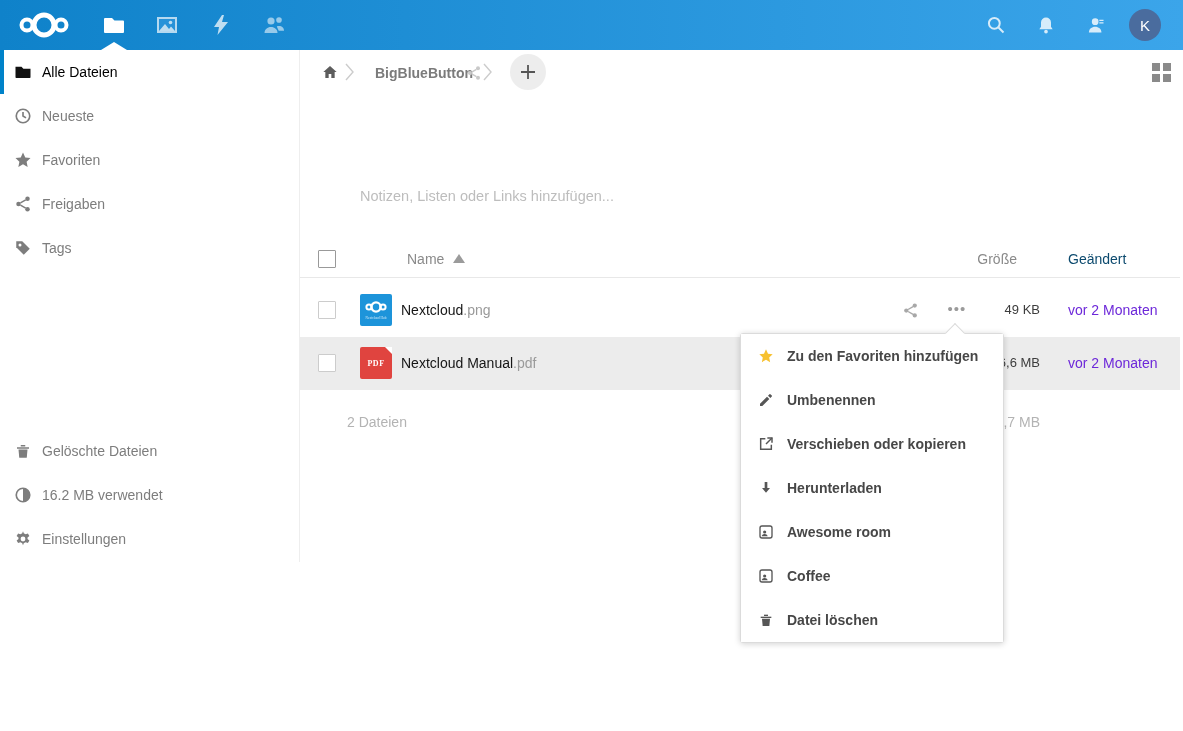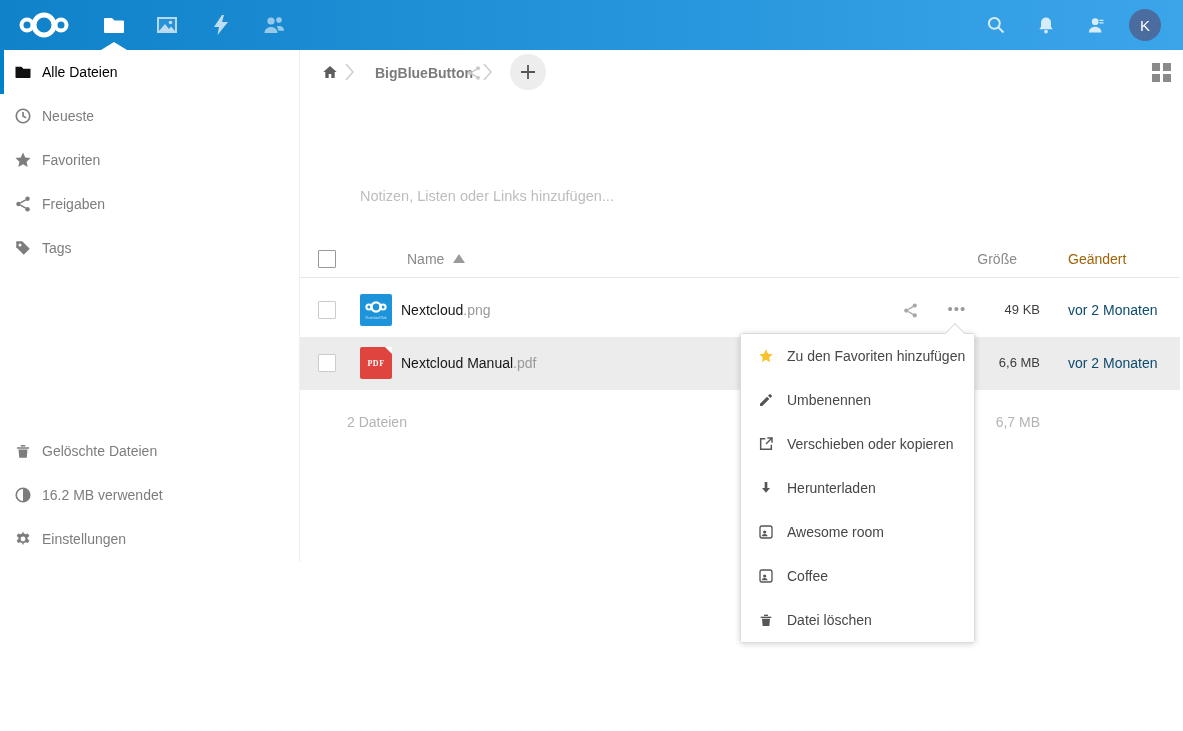--- a/index.html
+++ b/index.html
@@ -65,52 +65,52 @@
   .thead { position:absolute; left:0; top:191px; width:880px; height:37px;
     border-bottom:1px solid #e8e8e8; }
   .cb { width:18px; height:18px; border:1px solid #999; border-radius:1px; background:#fff; cursor:pointer; }
   .cb.light { border-color:#ccc; }
   .thead .cb { position:absolute; left:18px; top:9px; }
   .col-name { position:absolute; left:107px; top:10px; font-size:14px; color:#8a8a8a; cursor:pointer; }
   .sort-arrow { position:absolute; left:153px; top:13px; width:12px; height:9px; color:#9b9b9b; }
   .sort-arrow svg { width:12px; height:9px; display:block; }
   .col-size { position:absolute; left:640px; width:100px; top:10px; font-size:14px;
     color:#8a8a8a; text-align:right; padding-right:23px; cursor:pointer; }
-  .col-mod { position:absolute; left:768px; top:10px; font-size:14px; color:#a16207; cursor:pointer; }
+  .col-mod { position:absolute; left:768px; top:10px; font-size:14px; color:#0c4a6e; cursor:pointer; }
 
   .frow { position:absolute; left:0; width:880px; height:53px; }
   .frow.row1 { top:234px; }
   .frow.row2 { top:287px; background:#ececec; }
   .frow .cb { position:absolute; left:18px; top:17px; }
   .thumb { position:absolute; left:60px; top:10px; width:32px; height:32px; border-radius:2px; cursor:pointer;font-family:Liberation Serif, serif; }
   .thumb-nc { background:#1d94da; color:#fff; overflow:hidden; }
   .thumb-nc svg { width:32px; height:32px; display:block; }
   .thumb-pdf { background:#e0443f; display:flex; align-items:center; justify-content:center; }
   .thumb-pdf .fold { position:absolute; right:0; top:0; width:0; height:0;
     border-left:7px solid transparent; border-top:7px solid #fff; }
   .pdf-label { color:#fff; font-size:8px; font-weight:bold; letter-spacing:.5px; }
   .fname { position:absolute; left:101px; top:18px; font-size:14px; color:#161616; cursor:pointer; }
   .fname .ext { color:#9a9a9a; }
   .row-share { position:absolute; left:602px; top:18px; width:17px; height:17px; color:#a8a8a8; cursor:pointer; }
   .row-share svg { width:17px; height:17px; display:block; }
   .row-dots { position:absolute; left:646px; top:16px; width:22px; height:20px; cursor:pointer;
     font-size:15px; letter-spacing:1px; color:#9b9b9b; text-align:center; }
   .row2 .row-dots { color:#4a4a4a; font-weight:bold; }
   .fsize { position:absolute; left:640px; width:100px; top:18px; font-size:13px; color:#3d3d3d; text-align:right; }
-  .fmod { position:absolute; left:768px; top:18px; font-size:14px; color:#0c4a6e; }
+  .fmod { position:absolute; left:768px; top:18px; font-size:14px; color:#6d28d9; }
 
   .summary { position:absolute; left:0; top:350px; width:880px; height:44px; }
   .sum-count { position:absolute; left:47px; top:14px; font-size:14px; color:#b3b3b3; }
   .sum-size { position:absolute; left:640px; width:100px; top:14px; font-size:14px;
     color:#b3b3b3; text-align:right; }
 
   
-  .ctxmenu { position:absolute; left:740px; top:333px; width:235px; z-index:90;
+  .ctxmenu { position:absolute; left:740px; top:333px; width:264px; z-index:90;
     background:#fff; border:1px solid #dbdbdb; border-radius:3px;
-    box-shadow:0 1px 6px rgba(0,0,0,.18); }
+    box-shadow:0 1px 6px rgba(0,0,0,.18);font-weight:bold; }
   .ctx-arrow { position:absolute; left:207px; top:-8px; width:14px; height:14px;
     background:#fff; border-left:1px solid #dbdbdb; border-top:1px solid #dbdbdb;
     transform:rotate(45deg); }
   .ctx-item { height:44px; display:flex; align-items:center; padding-left:17px;
     font-size:14px; color:#474747; cursor:pointer; background:#fff; position:relative; z-index:2; }
   .ctx-item .ic { width:16px; height:16px; margin-right:13px; flex:0 0 16px; color:#565656; }
   .ctx-item .ic svg { width:16px; height:16px; display:block; }
   .ic-star { color:#f7c12f !important; }
 </style>
 </head>

